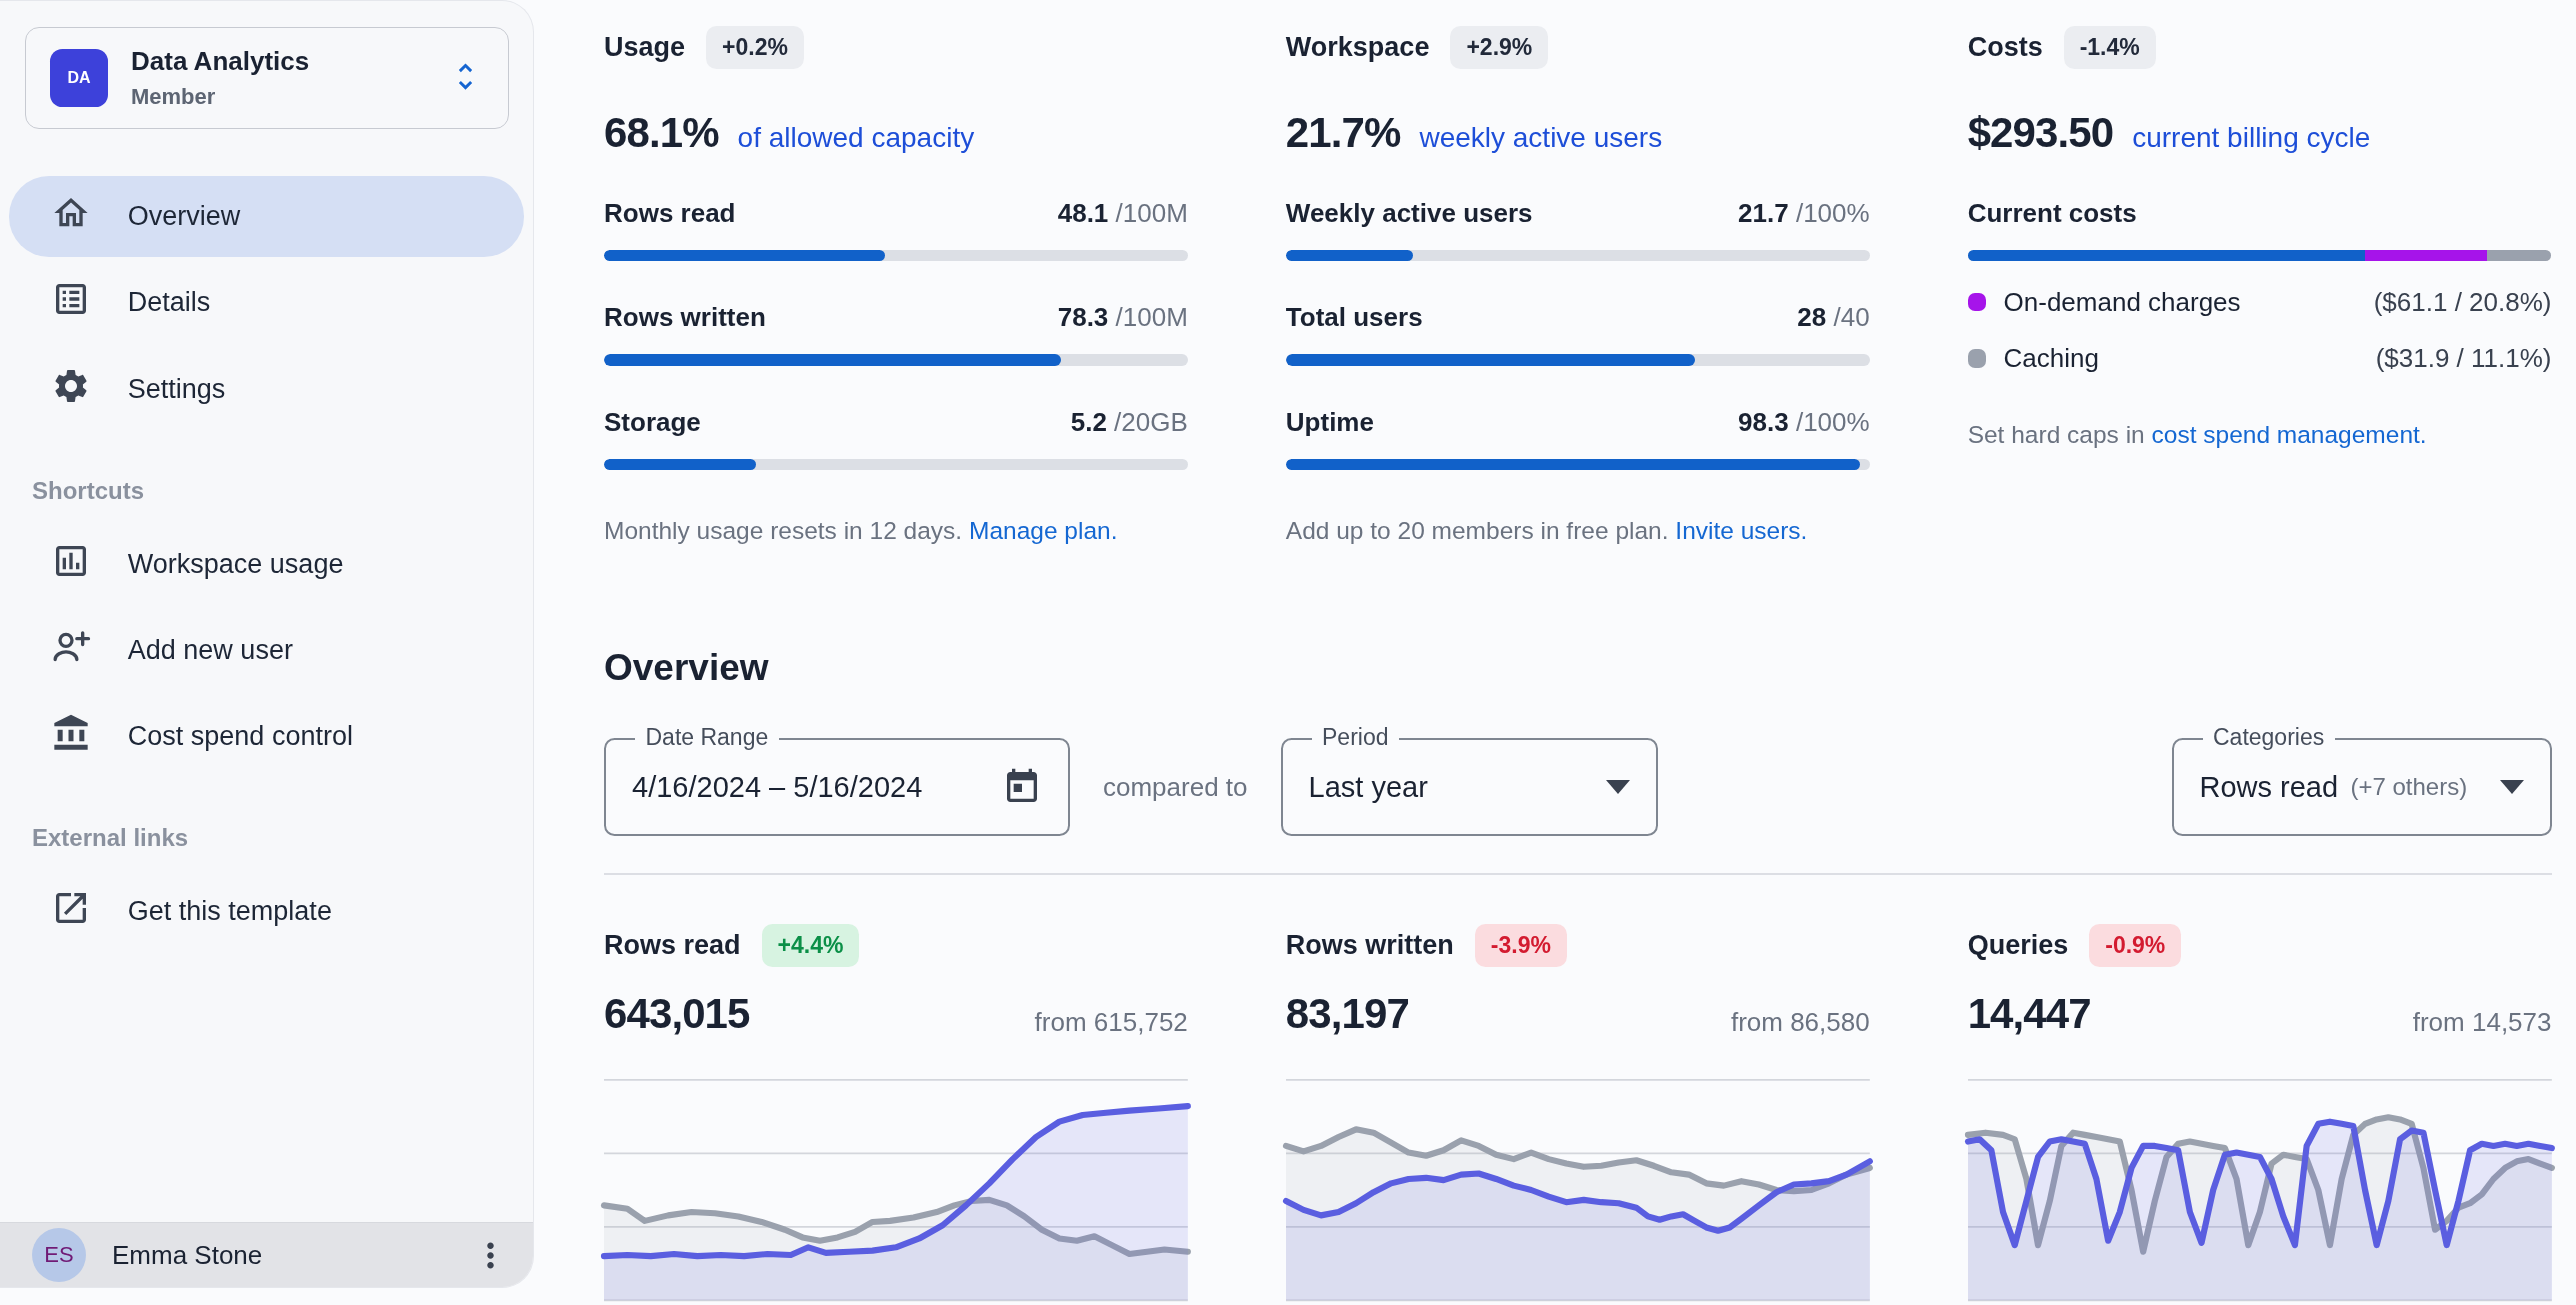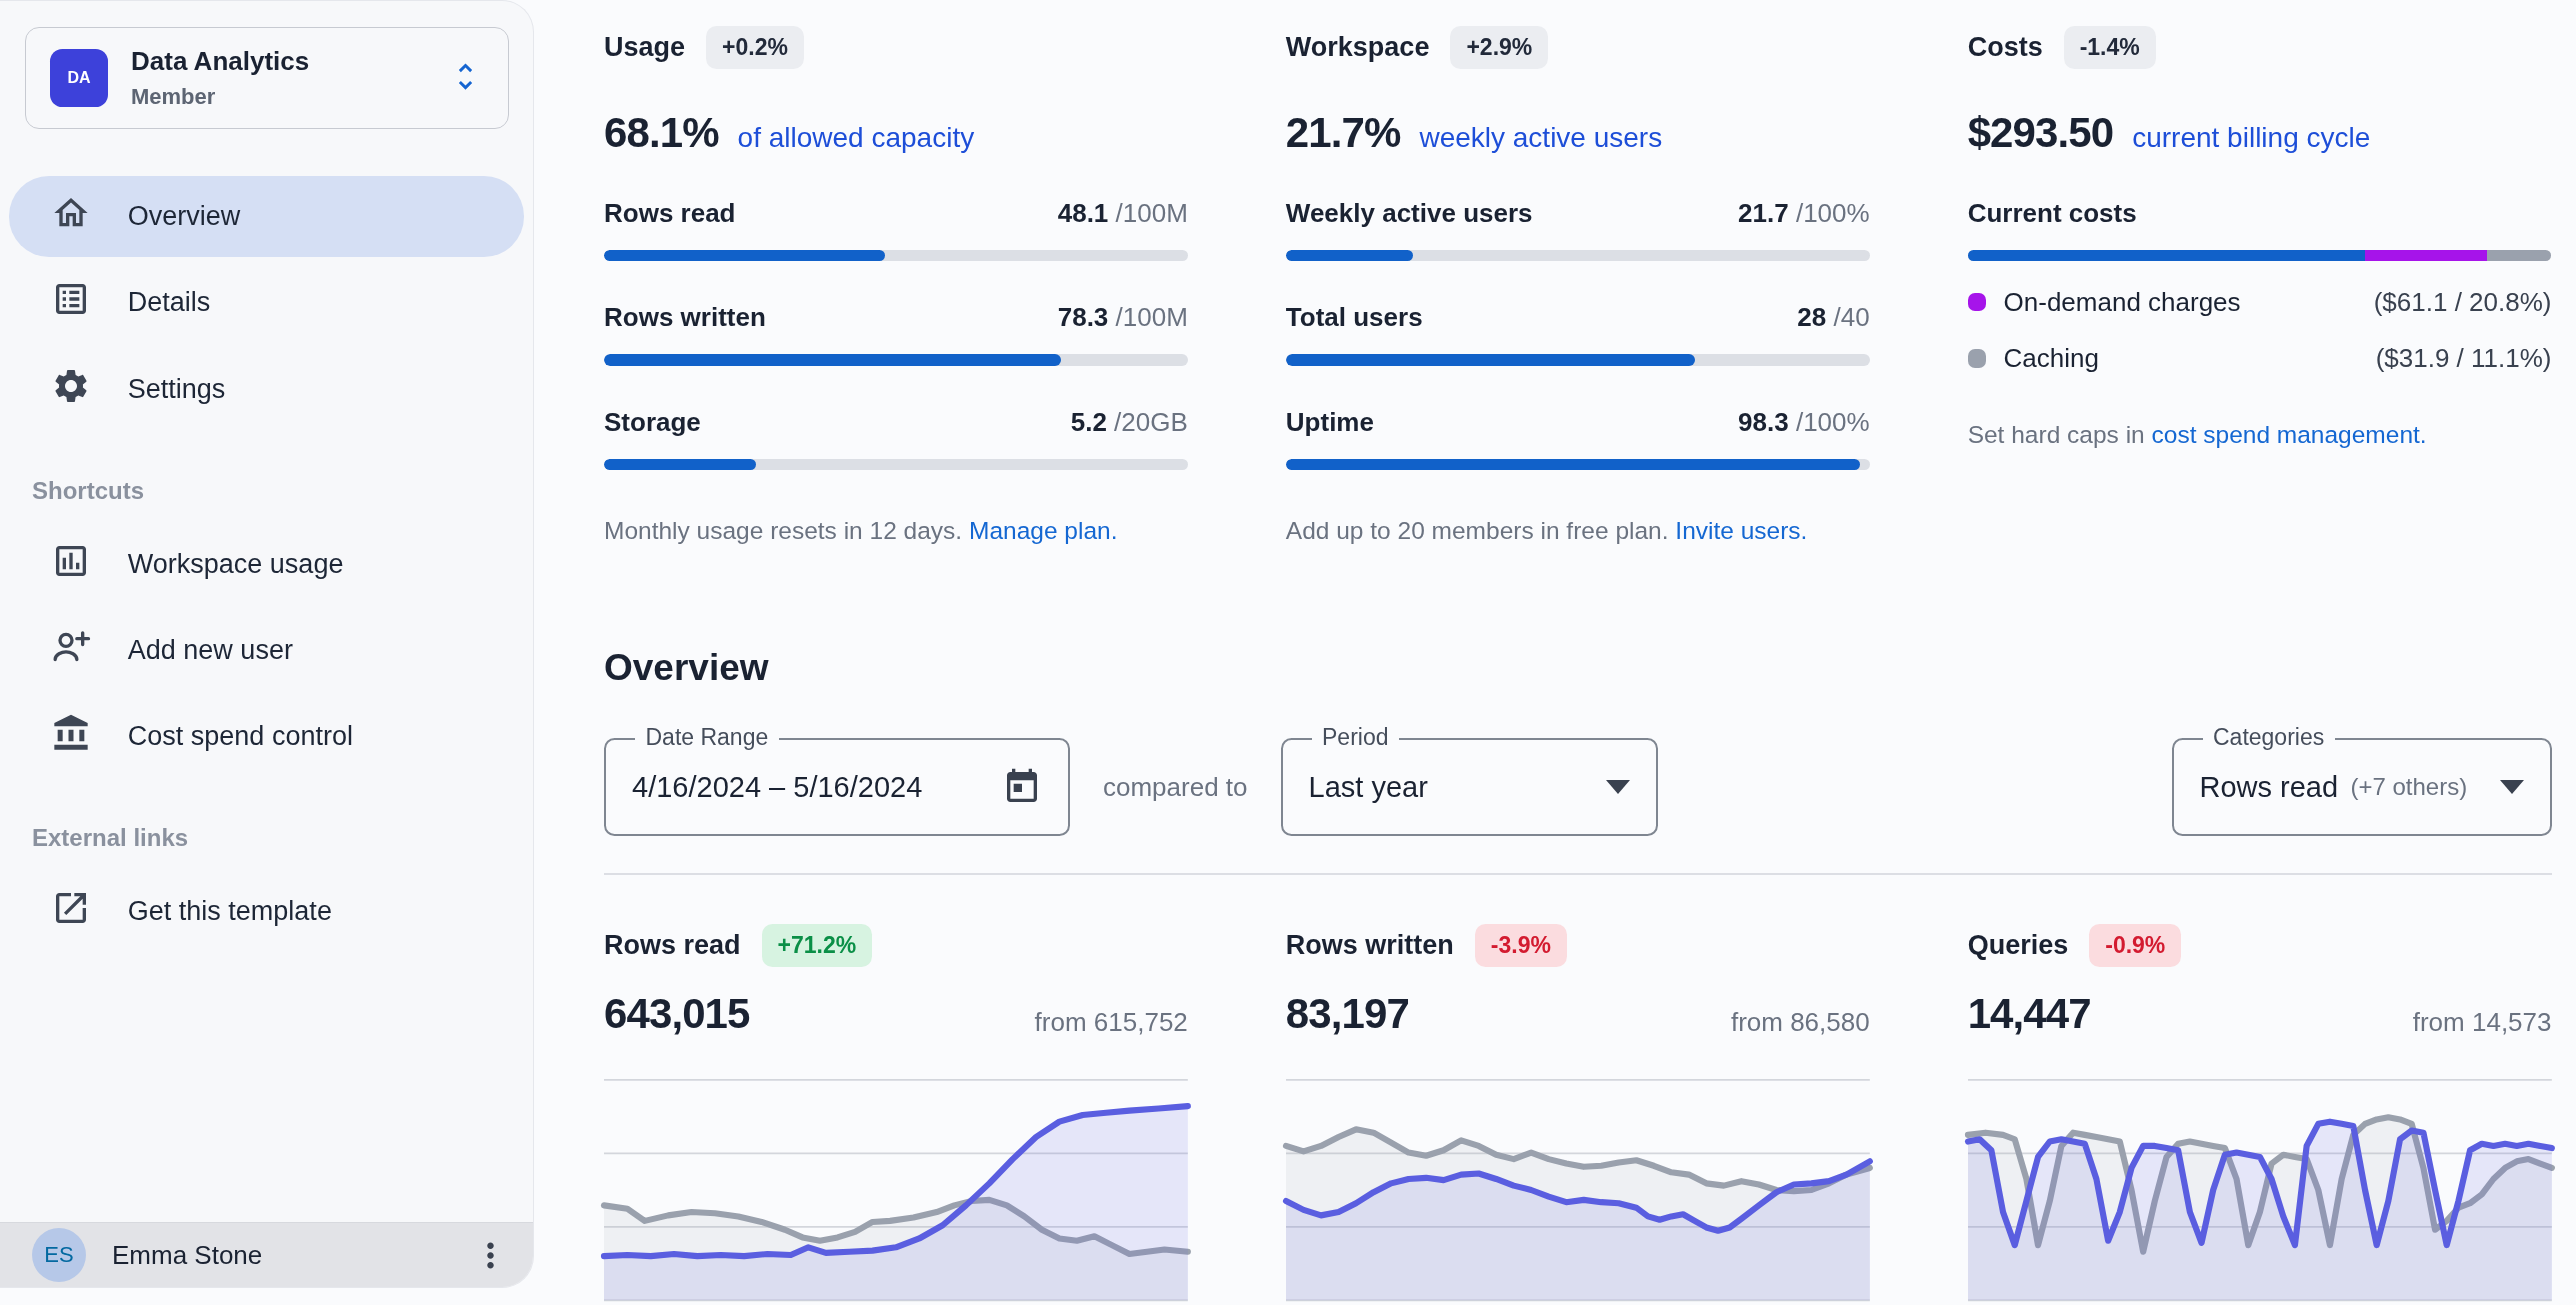--- a/index.html
+++ b/index.html
@@ -35,21 +35,21 @@
     font-size:27px; color:#1d2636; cursor:pointer;
   }
   .nav-item.active { background:#d5dff4; }
   .section-label { font-size:24px; font-weight:bold; color:#8a919e; margin:47px 0 19px 32px; }
   .user-row {
     position:absolute; left:0; right:0; bottom:0; height:65px;
     background:#e2e3e7; border-top:1.8px solid #d7d9de;
     display:flex; align-items:center; gap:26px; padding:0 23px 0 32px;
   }
   .avatar {
-    width:54px; height:54px; border-radius:50%; background:#b6c8e8; color:#0369a1;
+    width:54px; height:54px; border-radius:50%; background:#b6c8e8; color:#701a75;
     font-size:22px; display:flex; align-items:center; justify-content:center; flex:none;
   }
   .user-name { font-size:26px; }
   .kebab { margin-left:auto; cursor:pointer; display:flex; }
   
   .main { position:absolute; left:534px; top:0; right:0; bottom:0; padding:26px 24.5px 0 70px; }
   .grid3 { display:grid; grid-template-columns:1fr 1fr 1fr; column-gap:98px; }
   .stat-head { display:flex; align-items:center; gap:21px; }
   .stat-title { font-size:27px; font-weight:bold; }
   .badge { font-size:23px; font-weight:bold; padding:8px 16px; border-radius:10.5px; }
@@ -322,21 +322,21 @@
       <span class="caret-down"></span>
     </div>
   </div>
 
   <div class="filters-divider"></div>
 
   <div class="grid3 charts">
     <div>
       <div class="stat-head">
         <span class="stat-title">Rows read</span>
-        <span class="badge badge-up">+71.2%</span>
+        <span class="badge badge-up">+4.4%</span>
       </div>
       <div class="chart-num-row">
         <span class="chart-num">643,015</span>
         <span class="chart-from">from 615,752</span>
       </div>
       <svg class="spark" viewBox="0 0 662 256" preserveAspectRatio="none">
           <line x1="0" x2="662" y1="2" y2="2" stroke="#d3d6dc" stroke-width="2"></line>
           <line x1="0" x2="662" y1="86" y2="86" stroke="#d3d6dc" stroke-width="2"></line>
           <line x1="0" x2="662" y1="170" y2="170" stroke="#d3d6dc" stroke-width="2"></line>
           <line x1="0" x2="662" y1="254" y2="254" stroke="#d3d6dc" stroke-width="2"></line>

